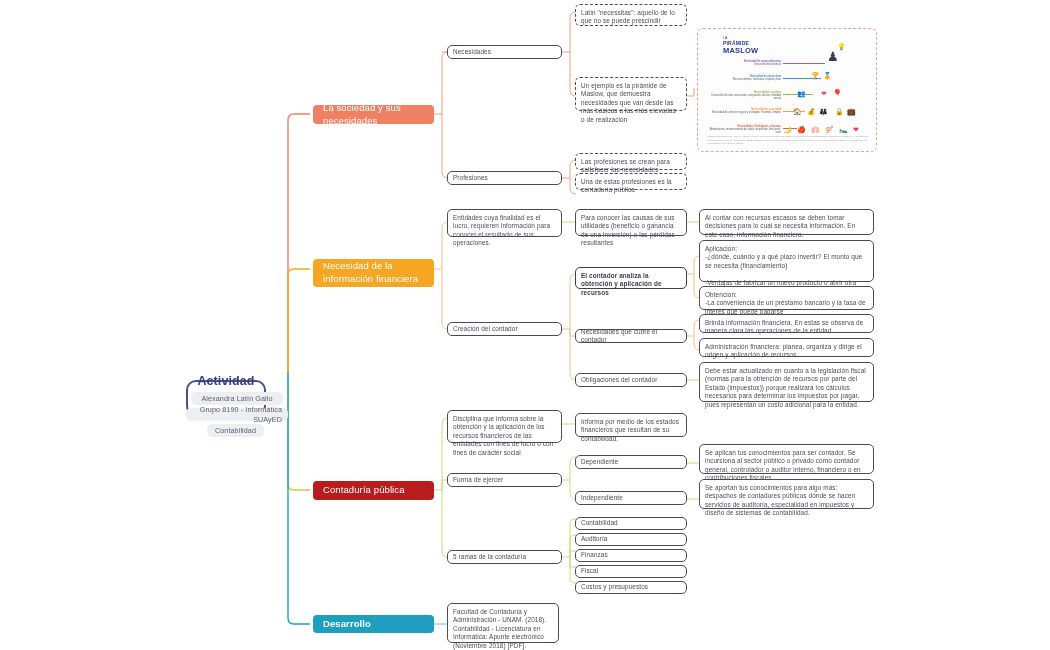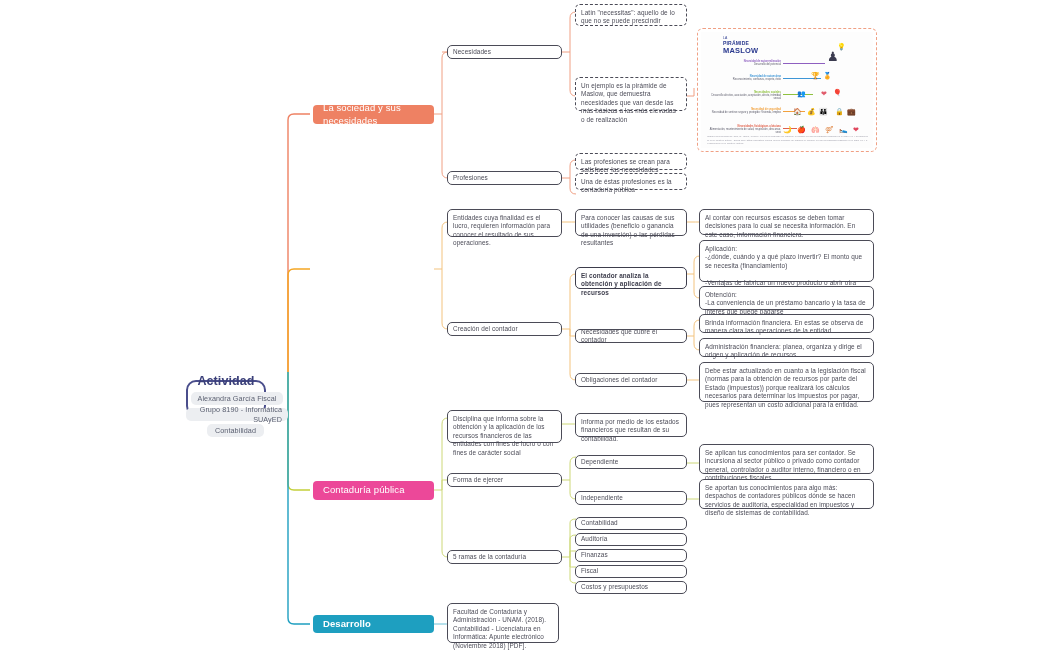--- a/index.html
+++ b/index.html
@@ -61,21 +61,21 @@
   .branch {
     color: #ffffff;
     font-size: 9.5px;
     display: flex;
     align-items: center;
     padding: 5px 10px;
     border-radius: 4px;
   }
   .branch.b1 { background: #ee8163; }
   .branch.b2 { background: #f5a623; }
-  .branch.b3 { background: #ec4899; }
+  .branch.b3 { background: #b91c1c; }
   .branch.b4 { background: #1e9fc0; font-weight: bold; }
 
   
   .leaf {
     background: #ffffff;
     font-size: 6.4px;
     padding: 4px 5px;
     display: flex;
     align-items: center;
     border-radius: 5px;
@@ -225,21 +225,21 @@
     <path d="M434 624 L442 624 Q448 624 448 624" stroke="#6cc2d8" stroke-width="1" fill="none"></path>
   </svg>
 
   <div class="node root" style="left:186px; top:352px; width:80px; height:36px;margin-top:28px;">
     <span>
       <span>Actividad Inicial</span><br>
       <span>Unidad 6</span>
     </span>
   </div>
 
-  <div class="node meta" style="left:191px; top:392px; width:92px; height:13px;">Alexandra García Fiscal</div>
+  <div class="node meta" style="left:191px; top:392px; width:92px; height:13px;">Alexandra Latín Gallo</div>
 
   <div class="node meta" style="left:186px; top:408px; width:102px; height:13px;text-align:right;">Grupo 8190 - Informática SUAyED</div>
 
   <div class="node meta" style="left:207px; top:424px; width:57px; height:13px;">Contabilidad</div>
 
   <div class="node branch b1" style="left:313px; top:105px; width:121px; height:19px;">La sociedad y sus necesidades</div>
 
   <div class="node leaf solid c1" style="left:447px; top:45px; width:115px; height:14px;">Necesidades</div>
 
   <div class="node leaf dashed c1 top" style="left:575px; top:4px; width:112px; height:22px;">Latín "necessitas": aquello de lo que no se puede prescindir</div>
@@ -308,20 +308,21 @@
       <div class="pyr-caption">Imagen recuperada de: Tejo, D. (2016, 1 junio). La nueva pirámide de Maslow: el cambio en las necesidades básicas en el siglo XXI y su influencia en el lifestyle actual - David Tejo. https://davidtejo.com/la-nueva-piramide-de-maslow-el-cambio-en-las-necesidades-basicas-en-el-siglo-xxi-y-su-influencia-en-el-lifestyle-actual/</div>
     </div>
   </div>
 
   <div class="node leaf solid c1" style="left:447px; top:171px; width:115px; height:14px;">Profesiones</div>
 
   <div class="node leaf dashed c1 top" style="left:575px; top:153px; width:112px; height:17px;">Las profesiones se crean para satisfacer las necesidades</div>
 
   <div class="node leaf dashed c1 top" style="left:575px; top:173px; width:112px; height:17px;">Una de éstas profesiones es la contaduría pública</div>
 
+  <div class="node branch b2" style="left:313px; top:259px; width:121px; height:28px;">Necesidad de la información financiera</div>
 
   <div class="node leaf solid c2 top" style="left:447px; top:209px; width:115px; height:28px;">Entidades cuya finalidad es el lucro, requieren información para conocer el resultado de sus operaciones.</div>
 
   <div class="node leaf solid c2 top" style="left:575px; top:209px; width:112px; height:27px;">Para conocer las causas de sus utilidades (beneficio o ganancia de una inversión) o las pérdidas resultantes</div>
 
   <div class="node leaf solid c2 top" style="left:699px; top:209px; width:175px; height:26px;">Al contar con recursos escasos se deben tomar decisiones para lo cual se necesita información. En este caso, información financiera.</div>
 
   <div class="node leaf solid c2" style="left:447px; top:322px; width:115px; height:14px;">Creación del contador</div>
 
   <div class="node leaf solid c2 top bold" style="left:575px; top:267px; width:112px; height:22px;">El contador analiza la obtención y aplicación de recursos</div>

